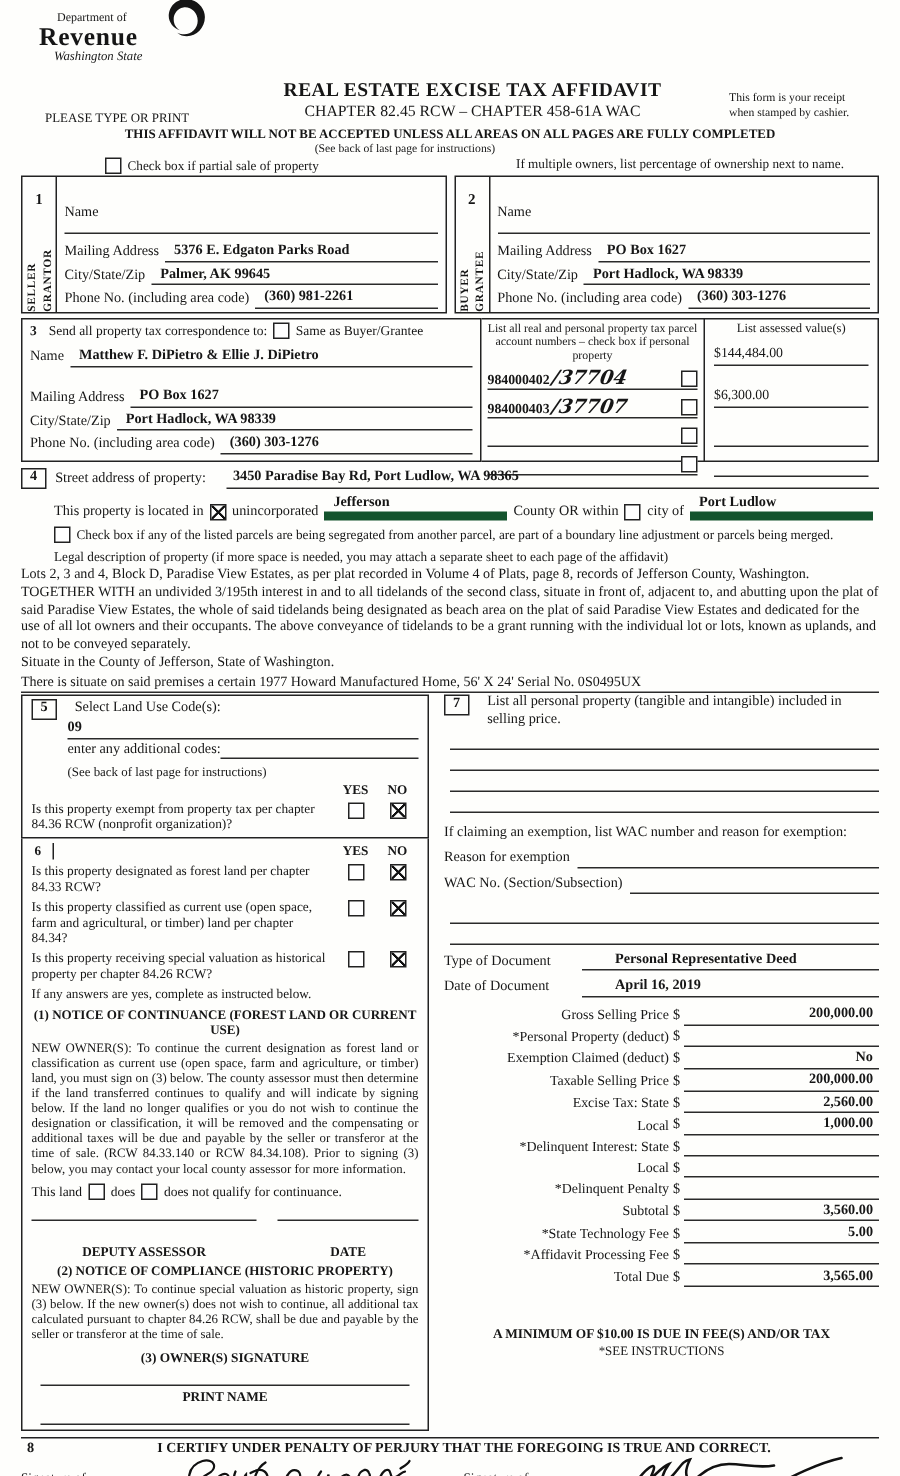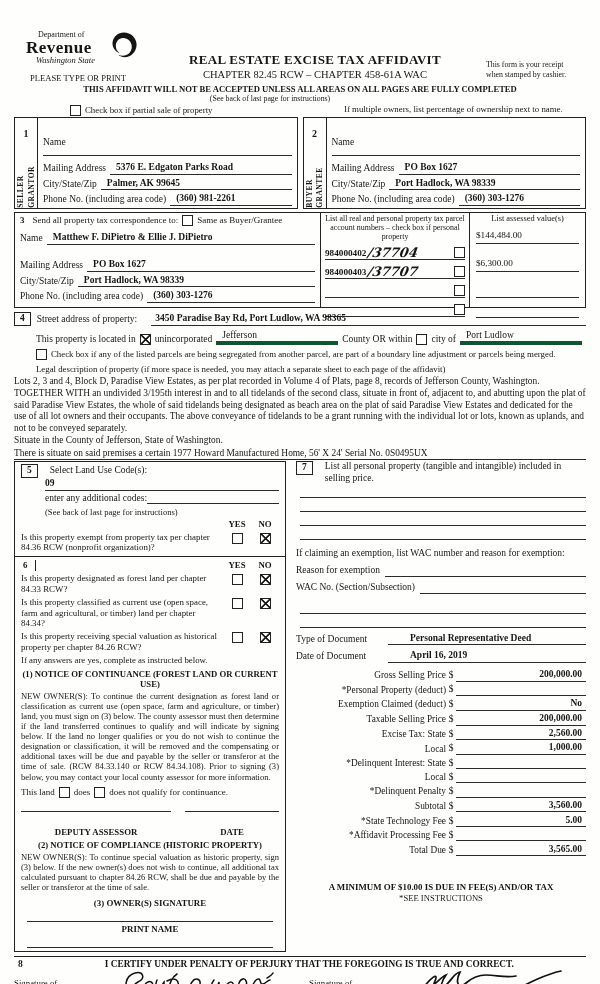--- a/index.html
+++ b/index.html
@@ -7,21 +7,21 @@
         font-family:"Liberation Serif","DejaVu Serif",serif;font-size:9.5px;line-height:1.22;margin:0 auto;}
   .b{font-weight:bold}
   .cb{display:inline-block;width:9px;height:9px;border:1px solid #222;vertical-align:-1px;background:#fff;flex:none}
   .cb.x{background:
     linear-gradient(to top right,transparent 43%,#111 46%,#111 55%,transparent 58%),
     linear-gradient(to bottom right,transparent 43%,#111 46%,#111 55%,transparent 58%);}
   .hand{font-family:"DejaVu Serif",serif;font-style:italic;font-weight:bold;display:inline-block;
         transform:skewX(-10deg);white-space:nowrap;font-size:13px;line-height:1;}
   
   .header{height:96px;position:relative}
-  .logo{position:absolute;left:26px;top:30px;display:flex;align-items:flex-end;gap:12px}
+  .logo{position:absolute;left:26px;top:7px;display:flex;align-items:flex-start;gap:12px}
   .logotxt{text-align:left}
   .l-dept{font-size:8px;margin-left:12px}
   .l-rev{font-size:17px;font-weight:bold;letter-spacing:0.5px;line-height:0.9}
   .l-state{font-size:8.5px;font-style:italic;margin-left:10px}
   .htitle{position:absolute;left:150px;right:120px;top:52px;text-align:center}
   .t1{font-size:13px;font-weight:bold;letter-spacing:0.3px}
   .t2{font-size:10.5px;margin-top:1px}
   .hnotice{position:absolute;left:40px;right:40px;top:84px;text-align:center;font-size:8.6px;font-weight:bold}
   .hseeback{position:absolute;left:0;right:60px;top:94px;text-align:center;font-size:7.8px}
   .ptp{position:absolute;left:30px;top:73px;font-size:8.6px}
@@ -56,21 +56,21 @@
   .parcelrow{display:flex;align-items:flex-end;border-bottom:1px solid #2a2a2a;margin-top:4px;min-height:14px;gap:2px}
   .parcelrow .pr{font-weight:bold;font-size:9.2px}
   .parcelrow .cb{margin-left:auto;margin-bottom:1px}
   .assessrow{border-bottom:1px solid #2a2a2a;margin-top:6px;min-height:13px;font-size:9.2px}
   
   .sec4{margin:4px 14px 0}
   .numbox{display:inline-block;border:1.2px solid #222;font-weight:bold;padding:0 5px;margin-right:6px;font-size:9.5px}
   .s4street{display:flex;align-items:flex-end}
   .s4street .val{flex:1;border-bottom:1px solid #2a2a2a;font-weight:bold;margin-left:14px;padding-left:4px}
   .s4loc{display:flex;align-items:flex-end;gap:4px;margin:4px 0 0 22px}
-  .s4loc .uv{border-bottom:4px solid #14532d;font-weight:normal;min-width:110px;padding:0 6px}
+  .s4loc .uv{border-bottom:6px solid #14532d;font-weight:bold;min-width:110px;padding:0 6px}
   .s4seg{display:flex;gap:4px;margin:4px 0 0 22px;font-size:8.8px;align-items:center}
   .s4legal{margin:4px 0 0 22px;font-size:8.8px}
   .legal{font-size:9.4px;margin-top:1px;text-align:left}
   .legal4{border-bottom:1px solid #2a2a2a}
   
   .main{display:flex;margin:1px 14px 0;align-items:stretch}
   .colL{width:272px;flex:none}
   .colR{flex:1;padding-left:10px;display:flex;flex-direction:column}
   .box5{border:1.2px solid #222;padding:2px 6px 3px}
   .box6{border:1.2px solid #222;border-top:none;padding:2px 6px 3px}

